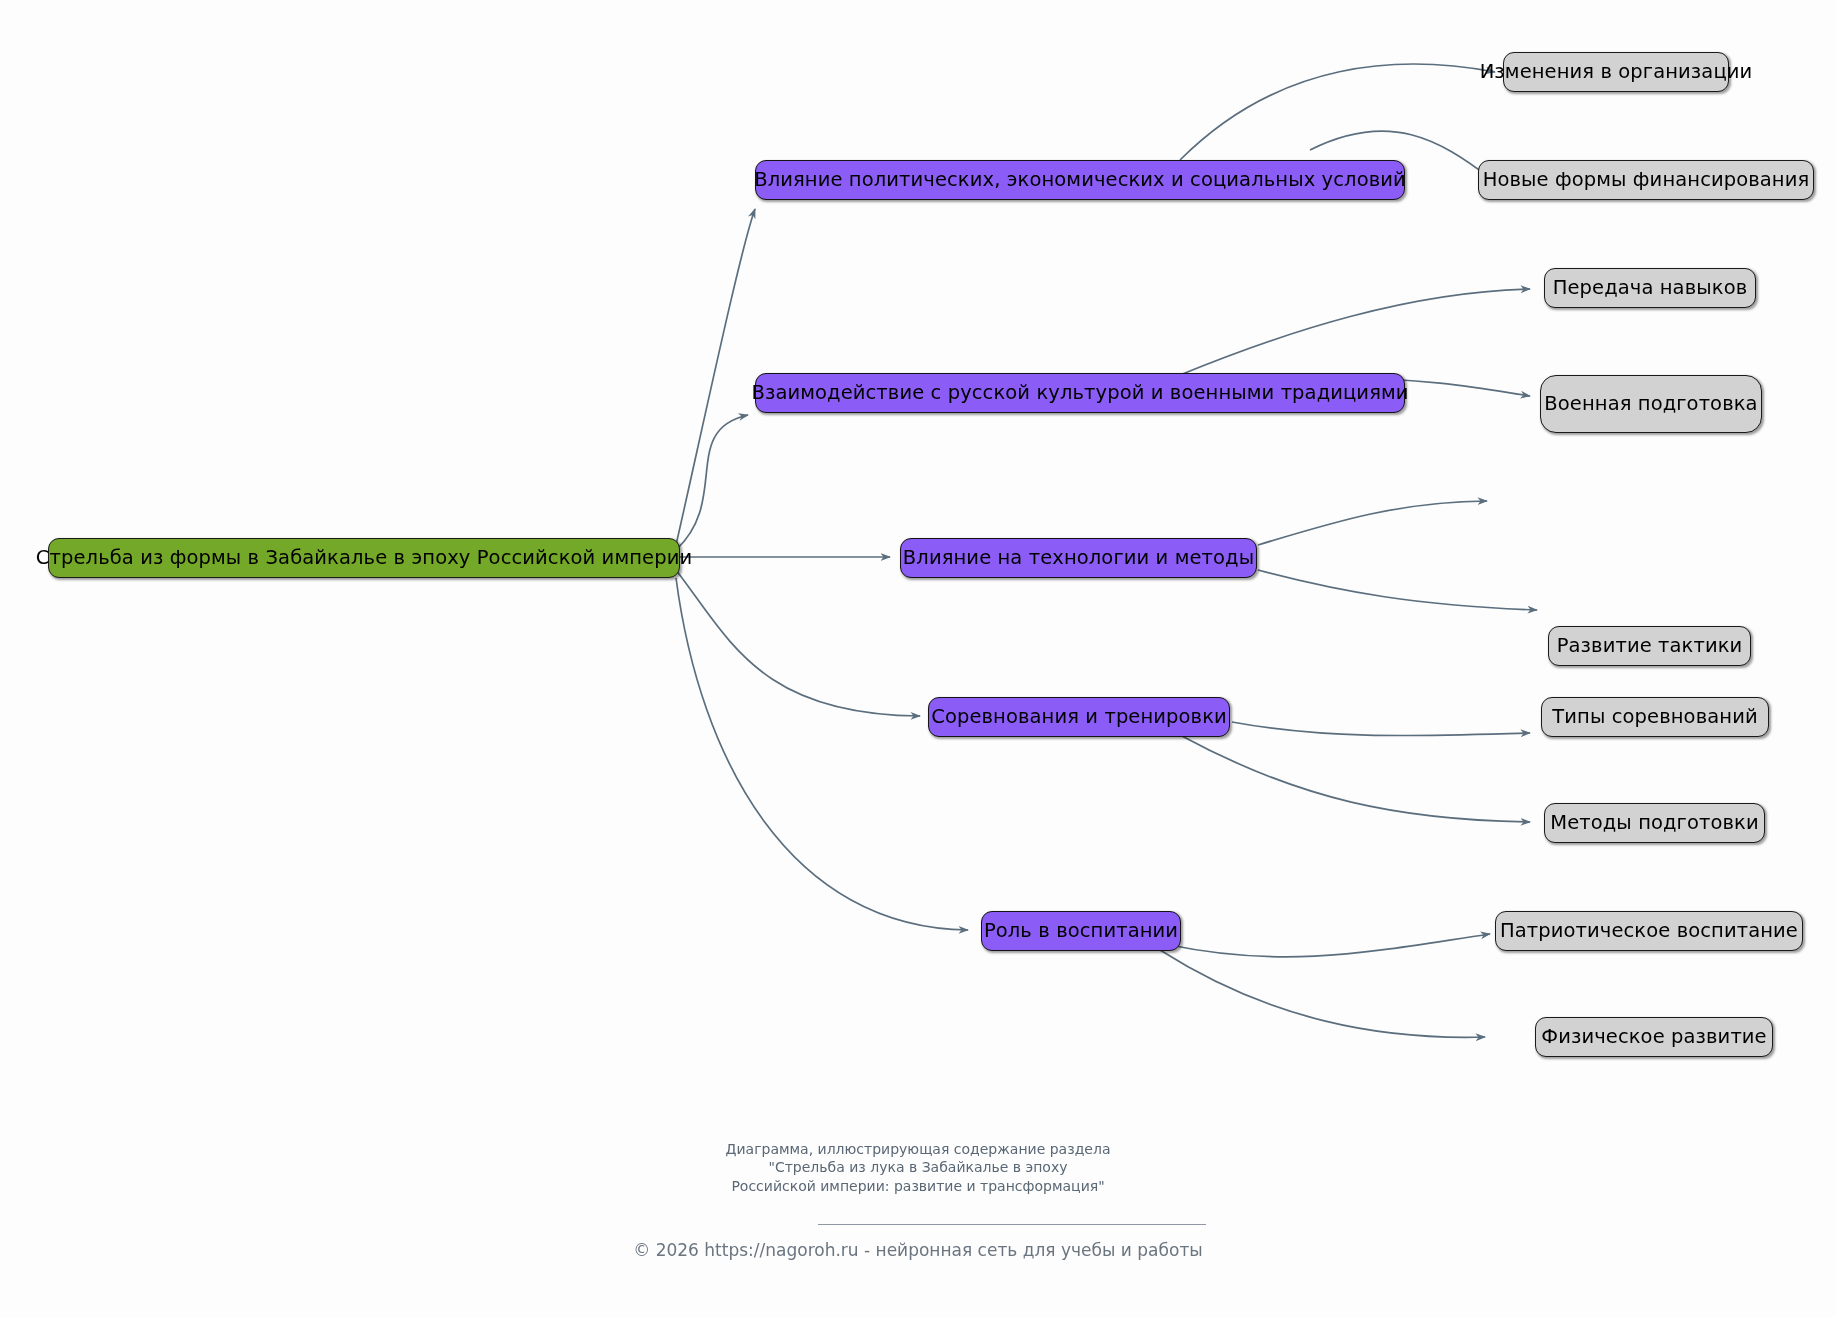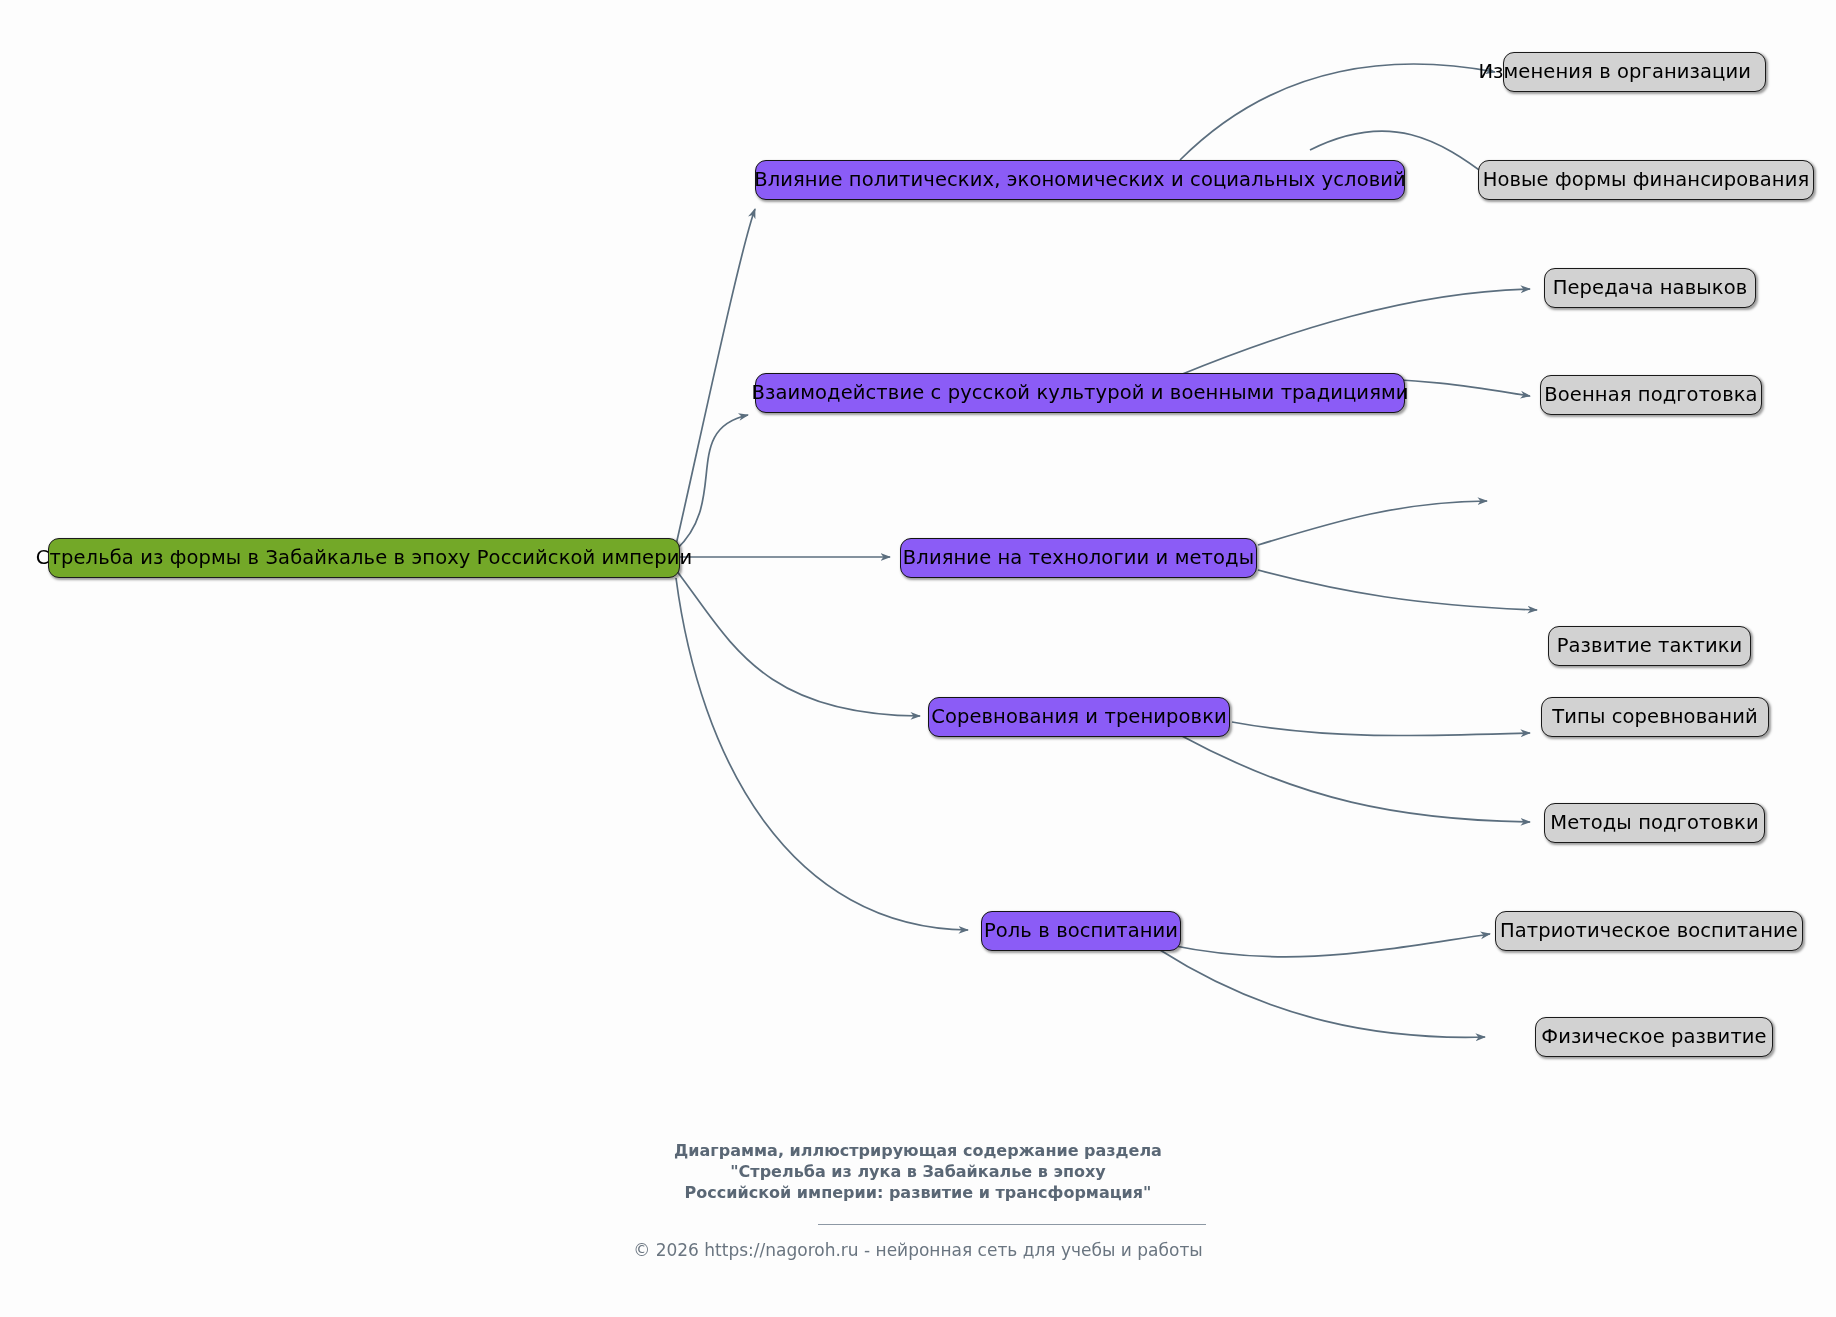--- a/index.html
+++ b/index.html
@@ -56,22 +56,22 @@
     background: #d2d2d2;
     border-color: #1a1a1a;
     color: #000000;
   }
   .caption {
     position: absolute;
     left: 0;
     width: 1836px;
     text-align: center;
     color: #5a6775;
-    font-weight: bold;
-    font-size: 16px;
+    font-weight: normal;
+    font-size: 14px;
     line-height: 1.32;
   }
   #caption-block {
     top: 1140px;
   }
   #caption-rule {
     position: absolute;
     top: 1224px;
     left: 818px;
     width: 388px;
@@ -129,34 +129,34 @@
     </g>
   </svg>
 
   <div class="node node-root" style="left:48px; top:538px; width:632px; height:40px;">
     <span>Стрельба из формы в Забайкалье в эпоху Российской империи</span>
   </div>
 
   <div class="node node-branch" style="left:755px; top:160px; width:650px; height:40px;">
     <span>Влияние политических, экономических и социальных условий</span>
   </div>
-  <div class="node node-leaf" style="left:1503px; top:52px; width:263px; height:40px;justify-content:flex-end;">
+  <div class="node node-leaf" style="left:1503px; top:52px; width:226px; height:40px;">
     <span>Изменения в организации</span>
   </div>
   <div class="node node-leaf" style="left:1478px; top:160px; width:336px; height:40px;">
     <span>Новые формы финансирования</span>
   </div>
 
   <div class="node node-branch" style="left:755px; top:373px; width:650px; height:40px;">
     <span>Взаимодействие с русской культурой и военными традициями</span>
   </div>
   <div class="node node-leaf" style="left:1544px; top:268px; width:212px; height:40px;">
     <span>Передача навыков</span>
   </div>
-  <div class="node node-leaf" style="left:1540px; top:375px; width:222px; height:40px;">
+  <div class="node node-leaf" style="left:1540px; top:375px; width:222px; height:58px;border-radius:16px;">
     <span>Военная подготовка</span>
   </div>
 
   <div class="node node-branch" style="left:900px; top:538px; width:357px; height:40px;">
     <span>Влияние на технологии и методы</span>
   </div>
   <div class="node node-leaf" style="left:1548px; top:590px; width:203px; height:40px;margin-top:36px;">
     <span>Развитие тактики</span>
   </div>
 

